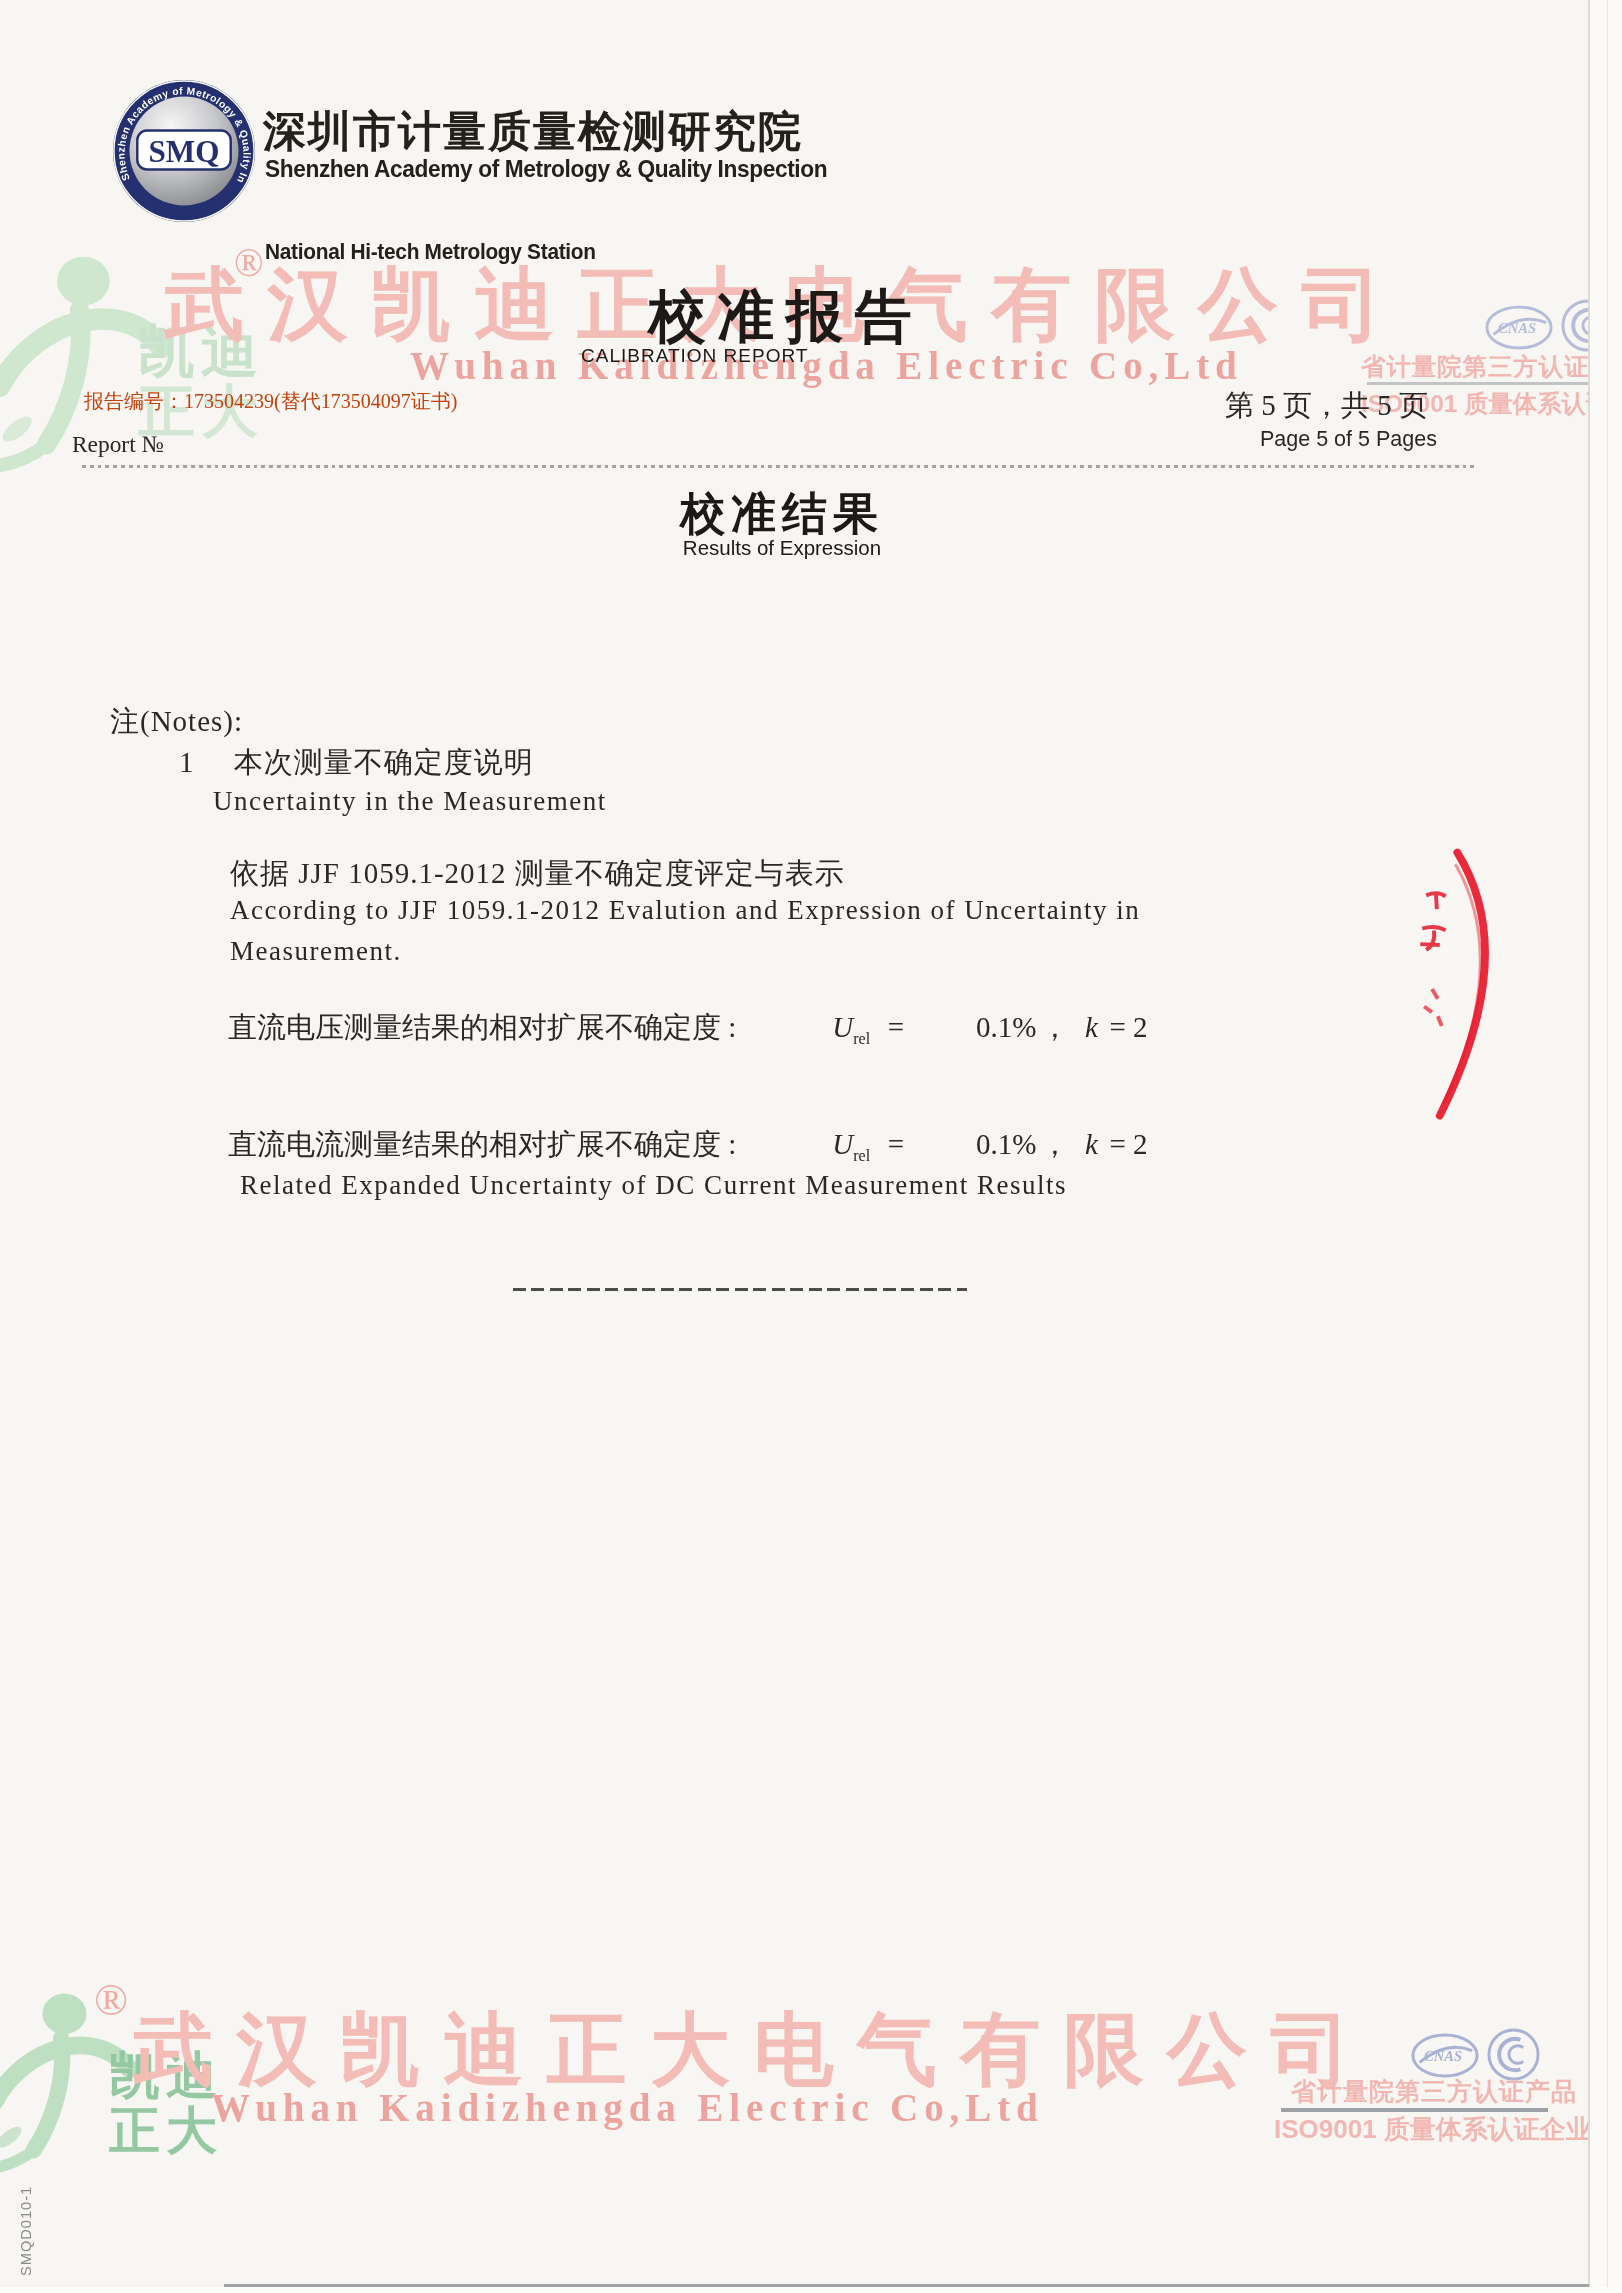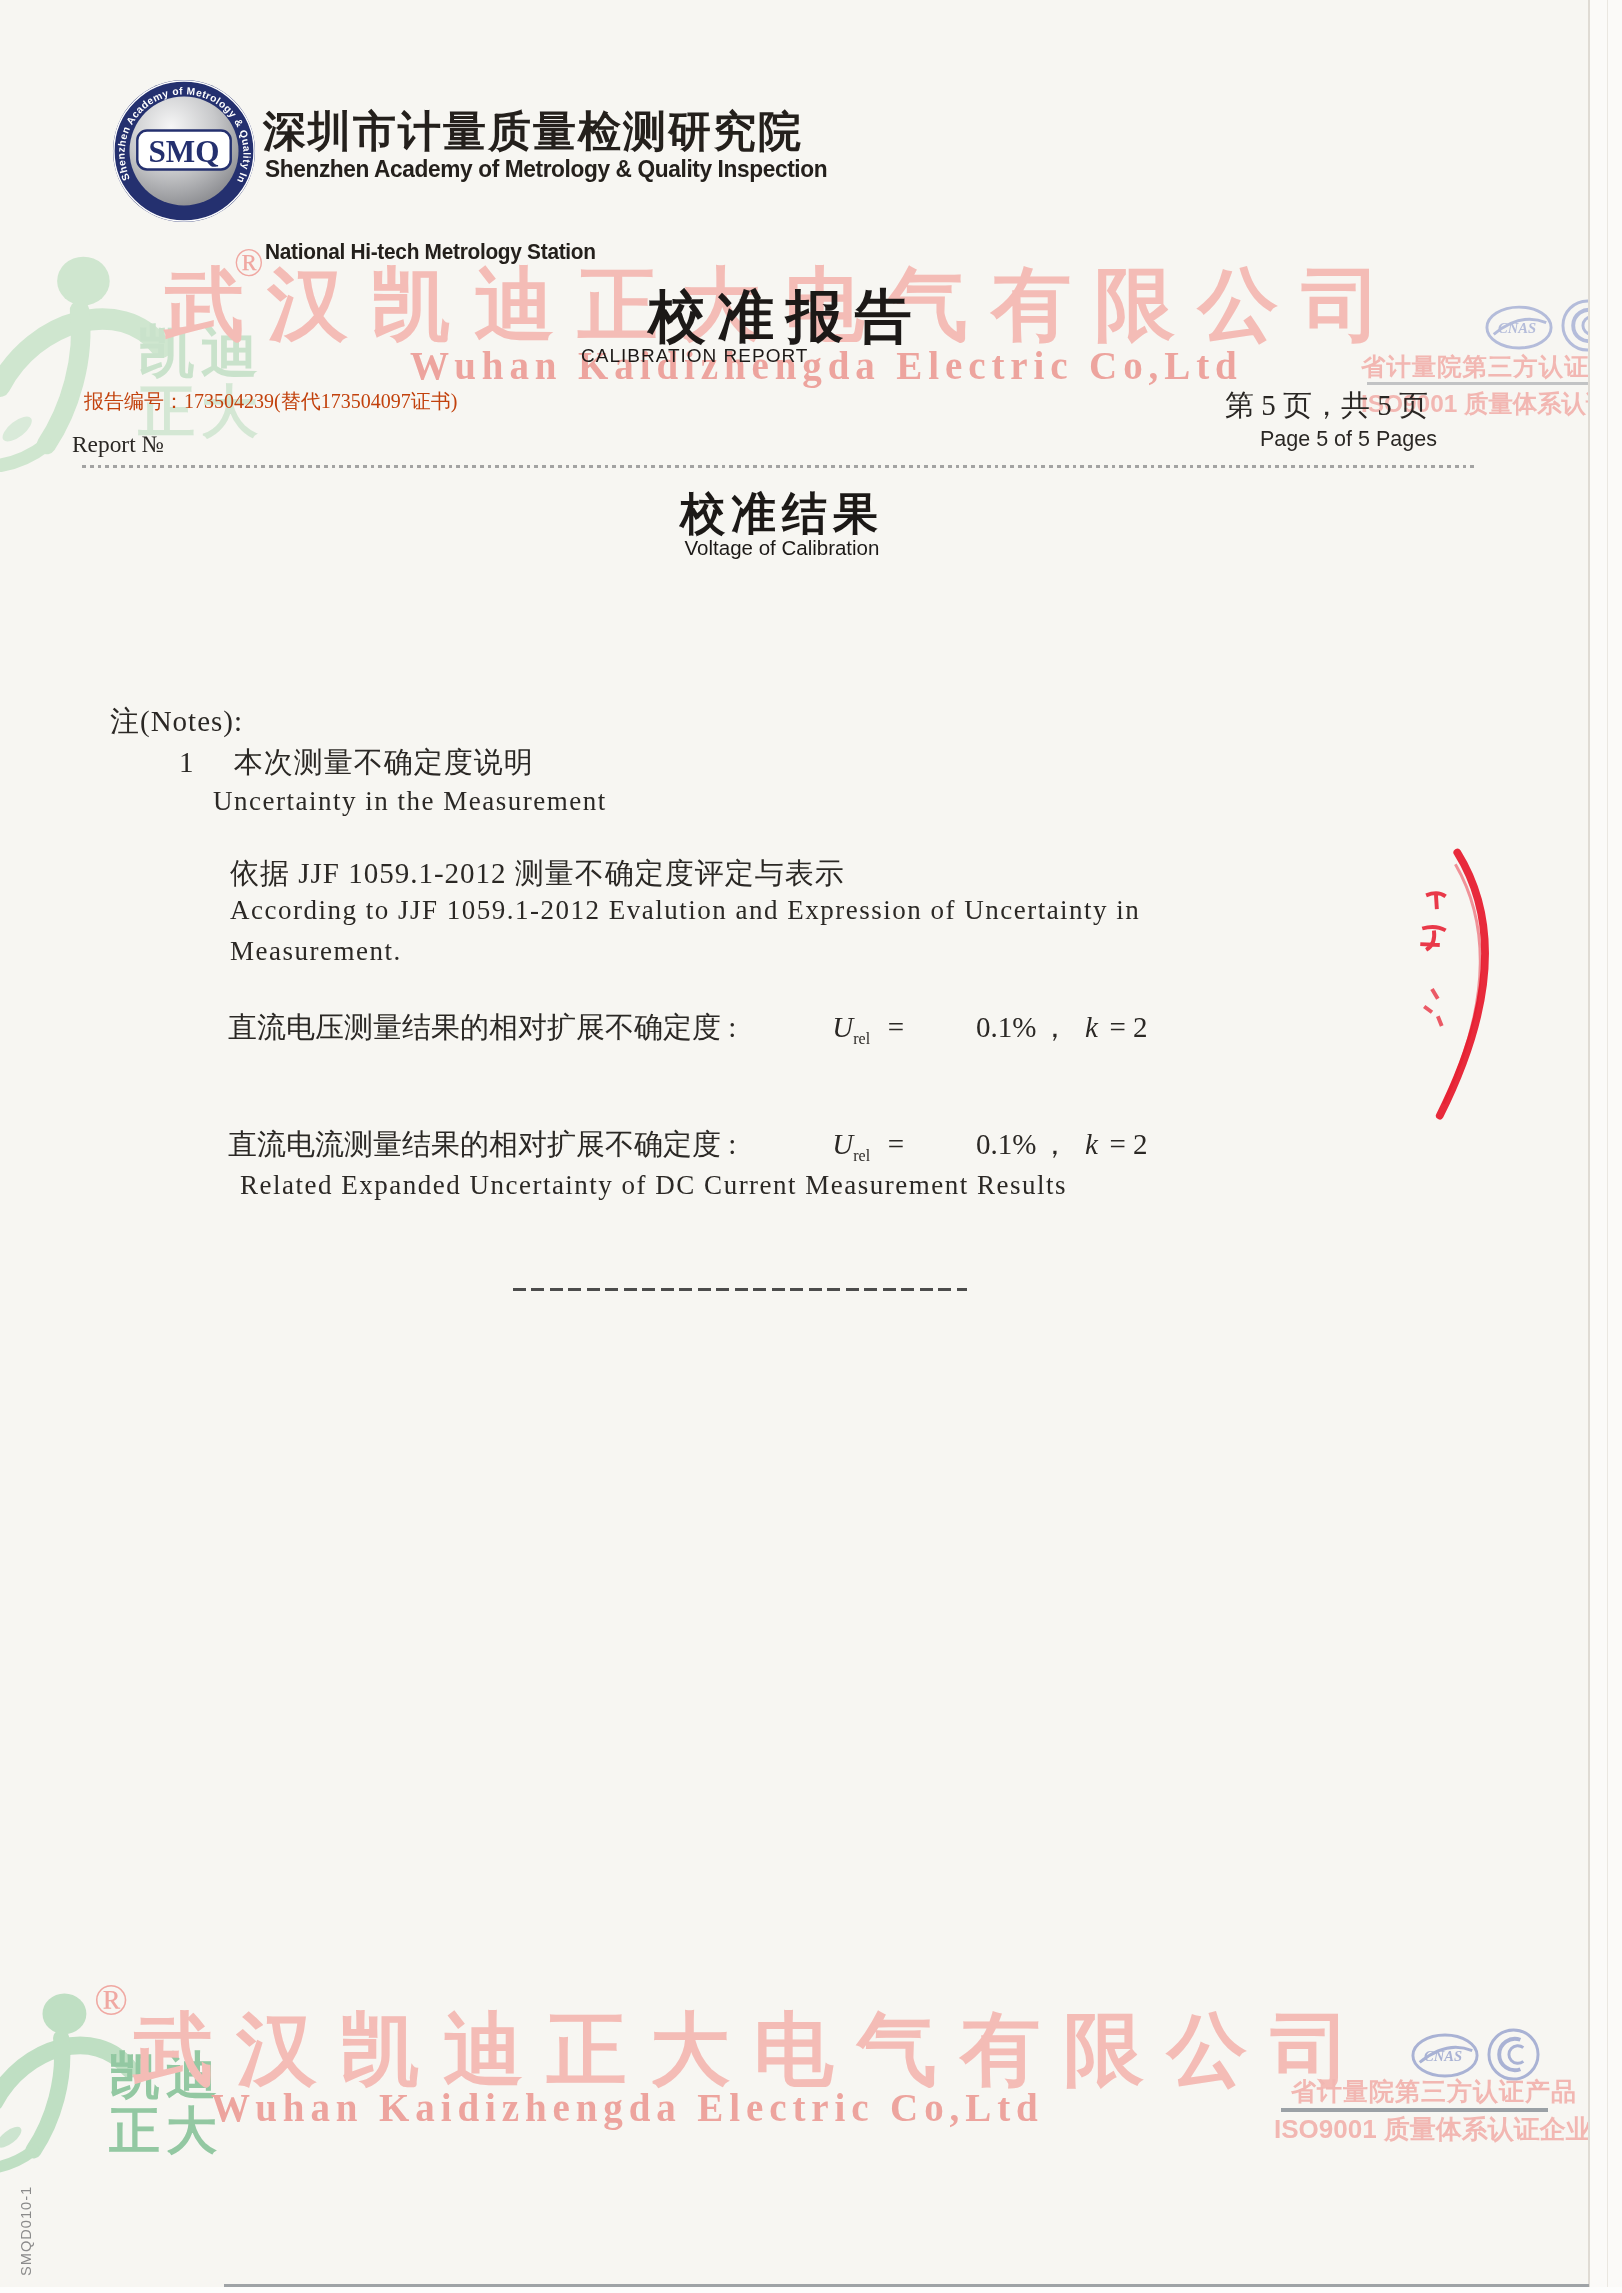--- a/index.html
+++ b/index.html
@@ -146,21 +146,21 @@
     <span>报告编号：</span><span>173504239(替代173504097证书)</span>
   </div>
   <div class="abs rpt-en sans" style="left:72px;top:431px;font-family:Liberation Serif, serif;">Report №</div>
 
   <div class="abs page-cn serif" style="left:1225px;top:386px;">第 5 页，共 5 页</div>
   <div class="abs page-en sans" style="left:1260px;top:427px;">Page 5 of 5 Pages</div>
 
   <div class="abs dotted-rule" style="left:82px;top:465px;width:1393px;"></div>
 
   <div class="abs sec-cn" style="left:577px;top:484px;">校准结果</div>
-  <div class="abs sec-en" style="left:577px;top:536px;">Voltage of Calibration</div>
+  <div class="abs sec-en" style="left:577px;top:536px;">Results of Expression</div>
 
   <div class="abs body-cn serif" style="left:110px;top:702px;">注(Notes):</div>
   <div class="abs body-cn serif" style="left:179px;top:743px;">
     <span>1</span>
     <span style="margin-left:31px;">本次测量不确定度说明</span>
   </div>
   <div class="abs body-en serif" style="left:213px;top:786px;">Uncertainty in the Measurement</div>
 
   <div class="abs body-cn serif" style="left:230px;top:854px;">依据 JJF 1059.1-2012 测量不确定度评定与表示</div>
   <div class="abs body-en serif" style="left:230px;top:895px;">According to JJF 1059.1-2012 Evalution and Expression of Uncertainty in</div>

